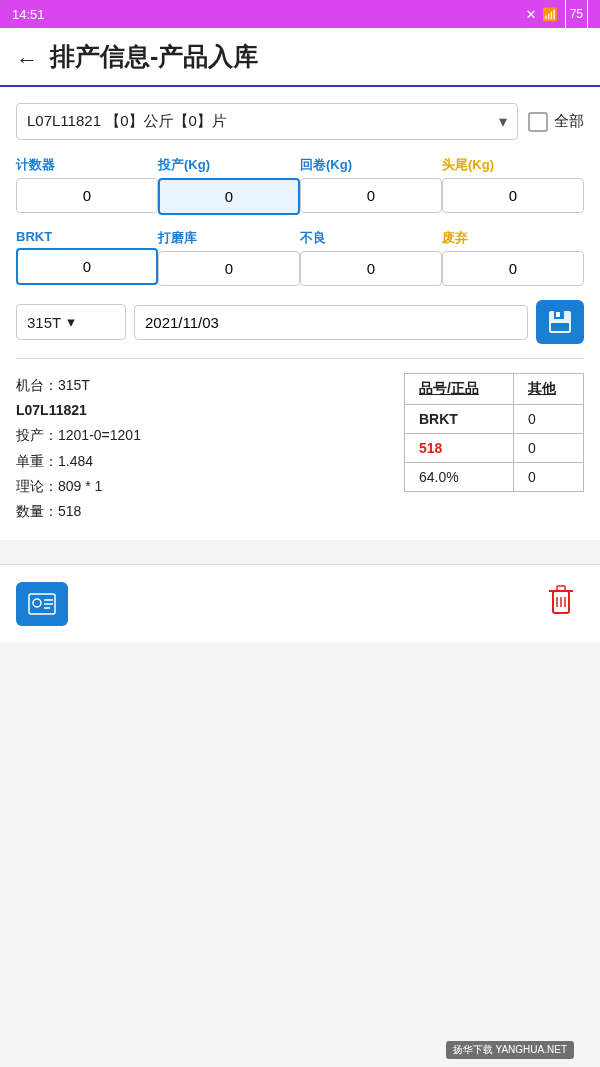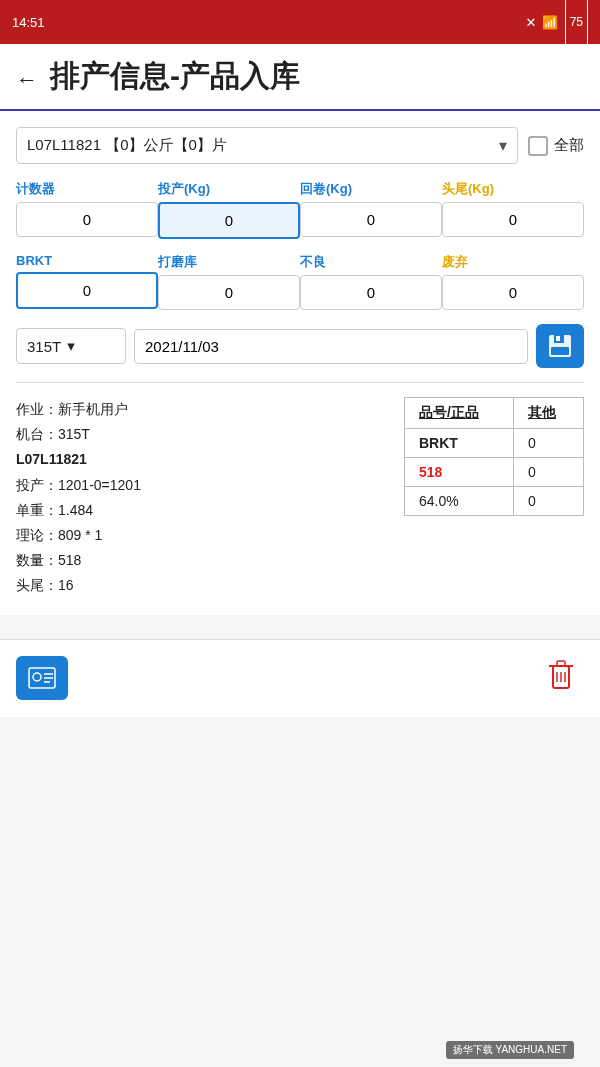--- a/index.html
+++ b/index.html
@@ -7,28 +7,28 @@
     body {
       width: 600px;
       min-height: 1067px;
       background: #f5f5f5;
       font-family: 'Arial', sans-serif;
       font-size: 15px;
       color: #222;
     }
     
     .status-bar {
-      background: #b91c1c;
+      background: #d946ef;
       color: white;
       display: flex;
       justify-content: space-between;
       align-items: center;
       padding: 4px 12px;
       font-size: 13px;
-      height: 44px;
+      height: 28px;
     }
     .status-right {
       display: flex;
       gap: 6px;
       align-items: center;
     }
     
     .header {
       background: white;
       display: flex;
@@ -36,21 +36,21 @@
       padding: 12px 16px;
       border-bottom: 2px solid #3a3aaa;
       gap: 12px;
     }
     .header-back {
       font-size: 22px;
       color: #222;
       cursor: pointer;
     }
     .header-title {
-      font-size: 30px;
+      font-size: 25px;
       font-weight: bold;
       color: #222;
     }
     
     .main {
       background: white;
       padding: 16px;
     }
     
     .dropdown-row {
@@ -329,28 +329,26 @@
         <rect x="9" y="3" width="4" height="5" fill="white"></rect>
         <rect x="4" y="14" width="18" height="8" rx="1" fill="#1a7fd4"></rect>
       </svg>
     </div>
   </div>
 
   <hr class="divider">
 
   <div class="info-section">
     <div class="info-left">
-      <div>作业：<span>新手机用户</span></div>
       <div>机台：<span>315T</span></div>
       <div><strong>L07L11821</strong></div>
       <div>投产：<span>1201-0=1201</span></div>
       <div>单重：<span>1.484</span></div>
       <div>理论：<span>809 * 1</span></div>
       <div>数量：<span>518</span></div>
-      <div>头尾：<span>16</span></div>
     </div>
     <div class="info-right">
       <table class="info-table">
         <thead>
           <tr>
             <th>品号/正品</th>
             <th>其他</th>
           </tr>
         </thead>
         <tbody>

